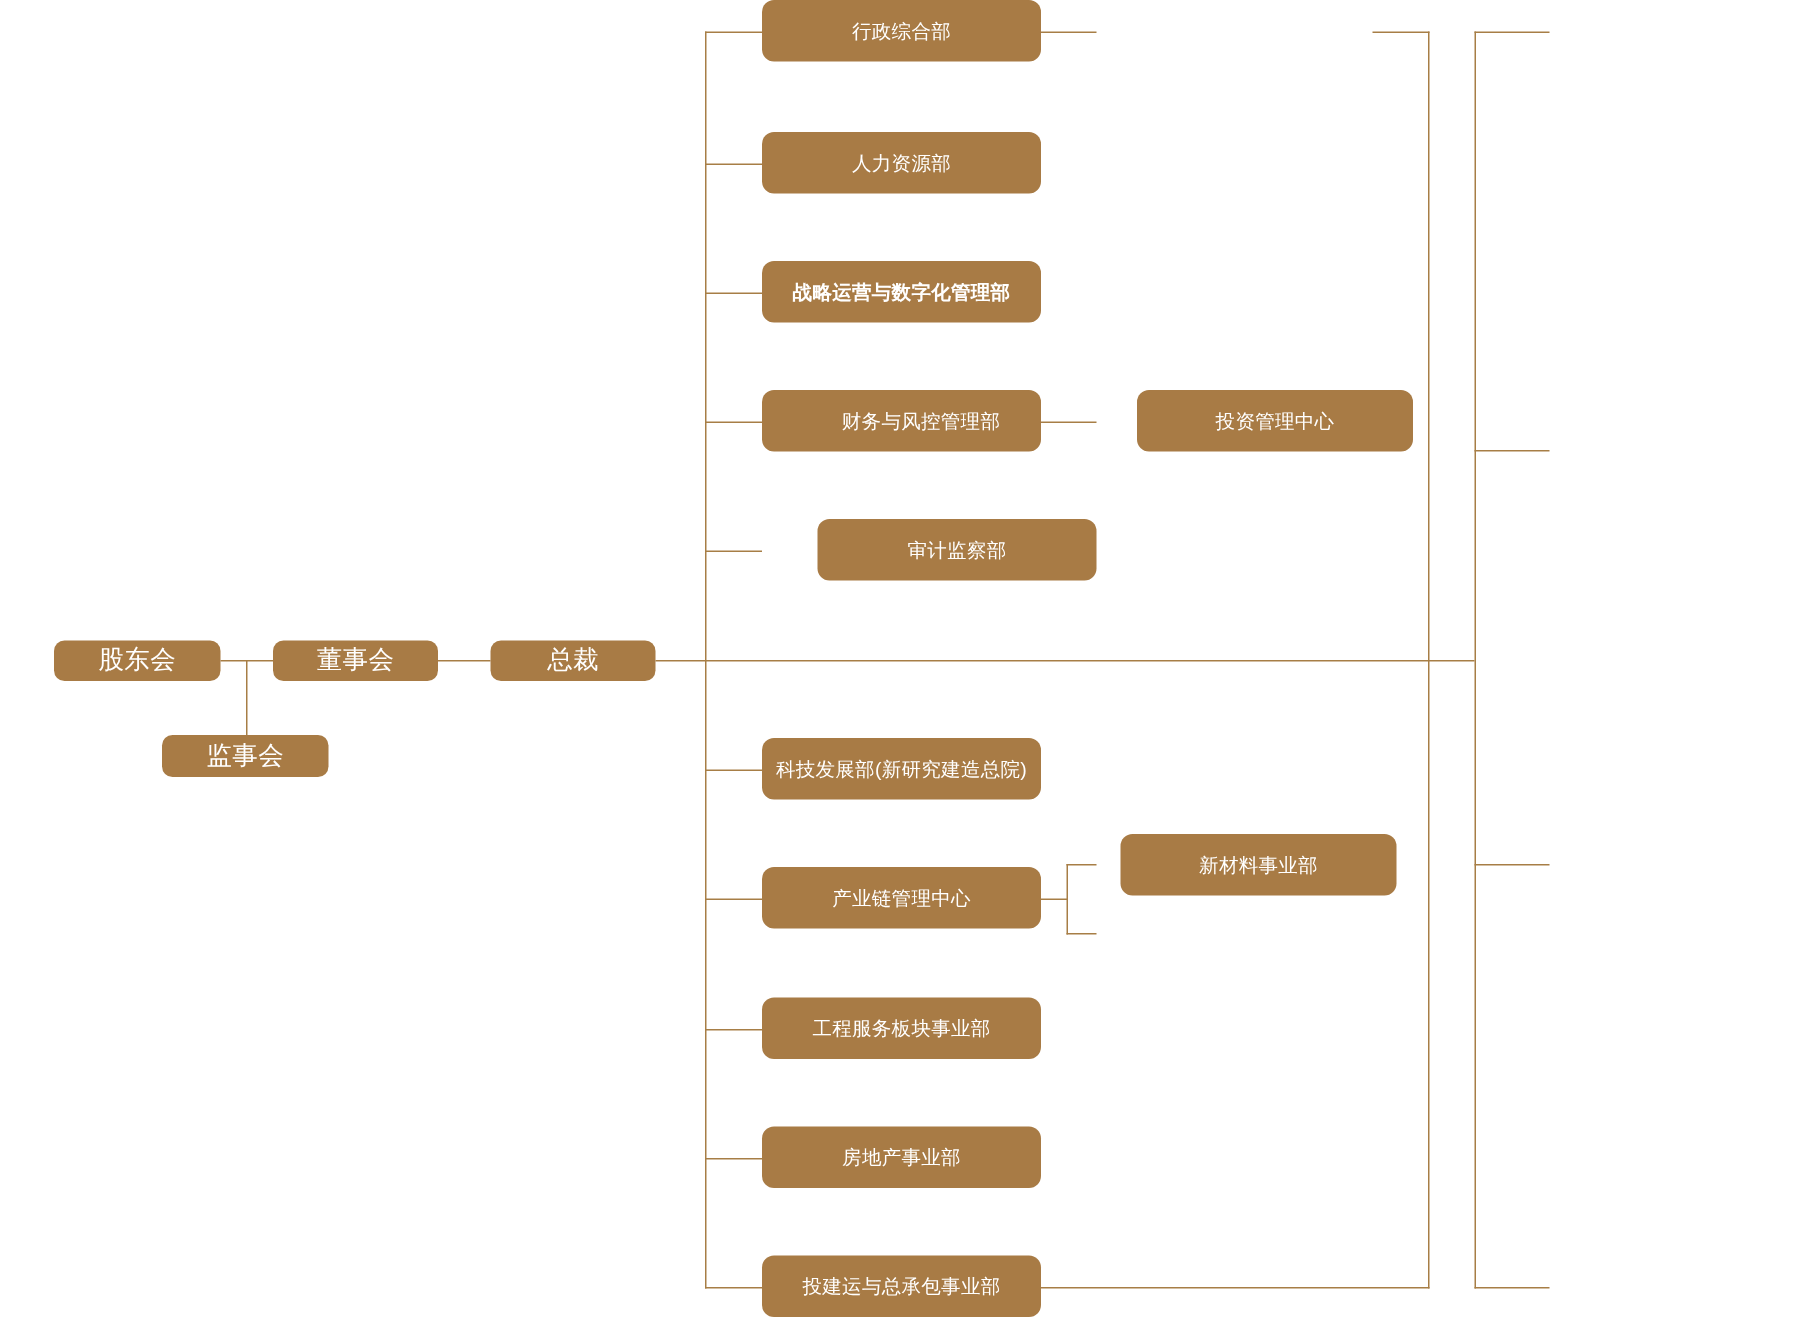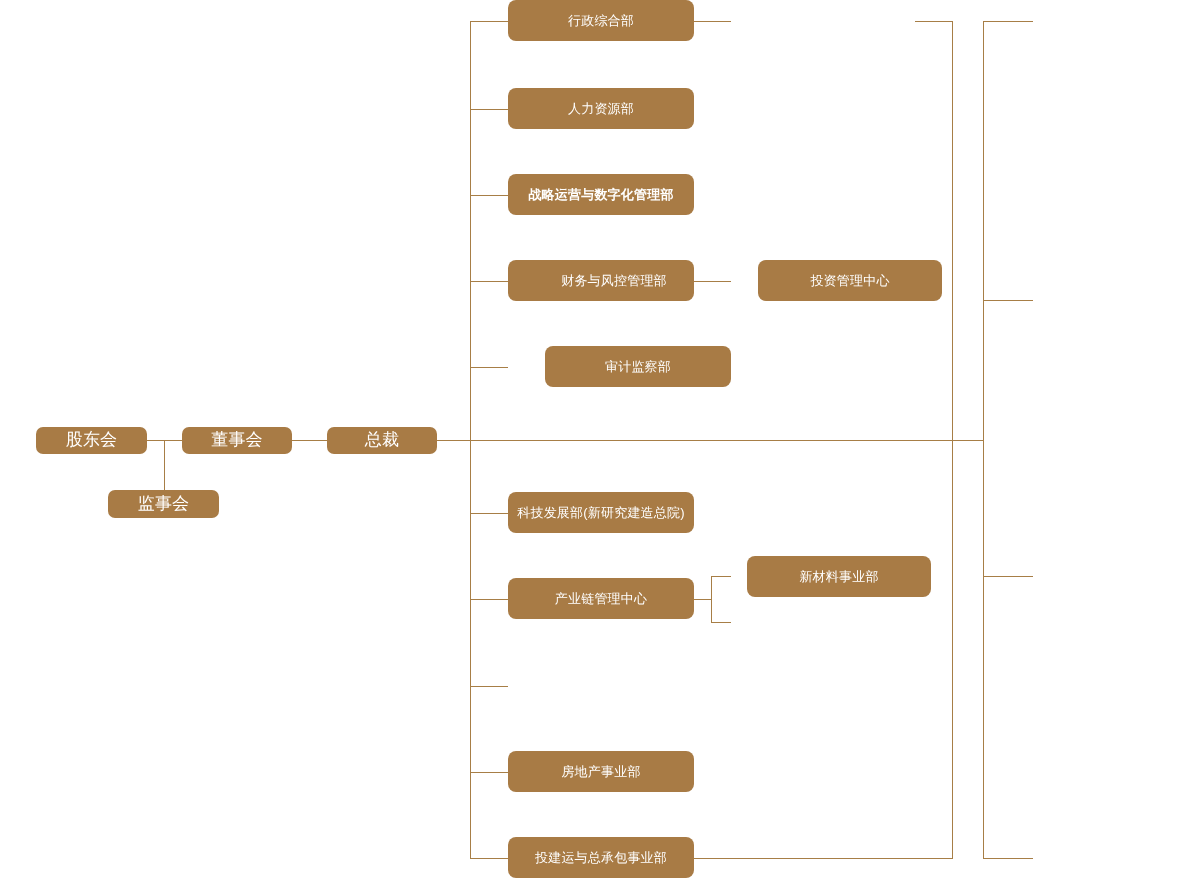--- a/index.html
+++ b/index.html
@@ -124,20 +124,23 @@
   </div>
 
   <div class="node" style="left:508px; top:492px; width:186px; height:41px;">
     <span>科技发展部(新研究建造总院)</span>
   </div>
 
   <div class="node" style="left:508px; top:578px; width:186px; height:41px;">
     <span>产业链管理中心</span>
   </div>
 
+  <div class="node" style="left:508px; top:665px; width:186px; height:41px;">
+    <span>工程服务板块事业部</span>
+  </div>
 
   <div class="node" style="left:508px; top:751px; width:186px; height:41px;">
     <span>房地产事业部</span>
   </div>
 
   <div class="node" style="left:508px; top:837px; width:186px; height:41px;">
     <span>投建运与总承包事业部</span>
   </div>
 
 

